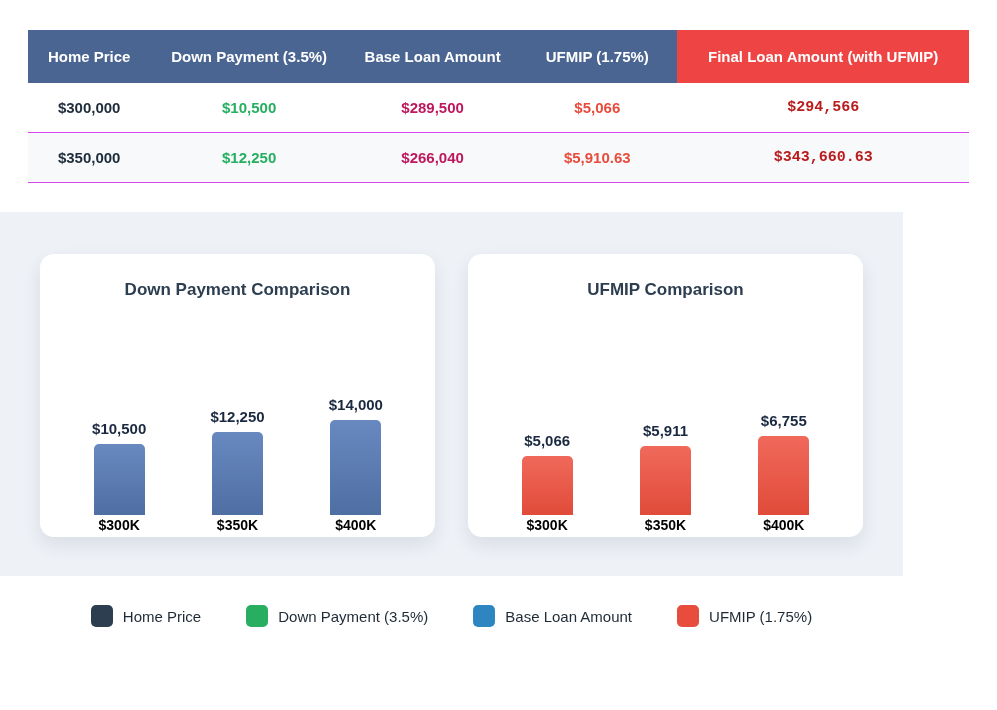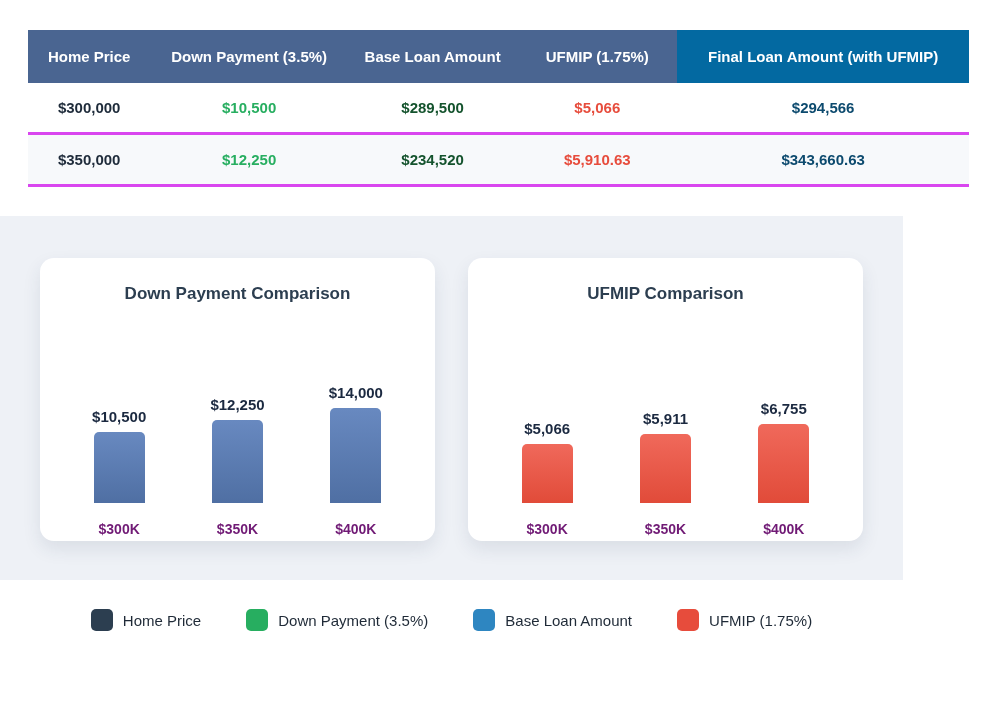--- a/index.html
+++ b/index.html
@@ -25,33 +25,33 @@
     font-size: 15px;
     font-weight: 700;
     text-align: center;
     padding: 18px 8px;
   }
   .loan-table col.c1 { width: 13%; }
   .loan-table col.c2 { width: 21%; }
   .loan-table col.c3 { width: 18%; }
   .loan-table col.c4 { width: 17%; }
   .loan-table col.c5 { width: 31%; }
-  .loan-table tbody tr { border-bottom: 3px solid #d946ef; background: #ffffff; }
+  .loan-table tbody tr { border-bottom: 1px solid #d946ef; background: #ffffff; }
   .loan-table tbody tr.alt { background: #f7f9fb; }
   .loan-table td {
     text-align: center;
     font-size: 15px;
     font-weight: 700;
     padding: 16px 8px;
   }
   td.c-dark   { color: #1e2b3a; }
   td.c-green  { color: #27ae60; }
-  td.c-blue   { color: #14532d; }
+  td.c-blue   { color: #be185d; }
   td.c-red    { color: #e74c3c; }
-  td.c-purple { color: #0c4a6e; }
+  td.c-purple { color: #b91c1c; font-family: Liberation Mono, monospace; }
 
   
   .charts-section {
     margin-top: 29px;
     background: #eef1f6;
     padding: 42px 40px 39px 40px;
     display: flex;
     gap: 33px;
   }
   .chart-card {
@@ -87,22 +87,22 @@
     color: #1b2940;
     margin-bottom: 7px;
   }
   .bar {
     width: 51px;
     border-radius: 5px 5px 0 0;
   }
   .bar-tick {
     font-size: 14px;
     font-weight: 700;
-    color: #701a75;
-    margin-top: 18px;
+    color: #000000;
+    margin-top: 2px;
     height: 16px;
     line-height: 16px;
   }
 
   
   .legend {
     margin-top: 29px;
     display: flex;
     justify-content: center;
     align-items: center;
@@ -125,35 +125,35 @@
           <col class="c3">
           <col class="c4">
           <col class="c5">
       </colgroup>
       <thead>
         <tr>
           <th style="background: rgb(74, 101, 145);">Home Price</th>
           <th style="background: rgb(74, 101, 145);">Down Payment (3.5%)</th>
           <th style="background: rgb(74, 101, 145);">Base Loan Amount</th>
           <th style="background: rgb(74, 101, 145);">UFMIP (1.75%)</th>
-          <th style="background: #0369a1;">Final Loan Amount (with UFMIP)</th>
+          <th style="background: #ef4444;">Final Loan Amount (with UFMIP)</th>
         </tr>
       </thead>
       <tbody>
         <tr>
           <td class="c-dark">$300,000</td>
           <td class="c-green">$10,500</td>
           <td class="c-blue">$289,500</td>
           <td class="c-red">$5,066</td>
           <td class="c-purple">$294,566</td>
         </tr>
         <tr class="alt">
           <td class="c-dark">$350,000</td>
           <td class="c-green">$12,250</td>
-          <td class="c-blue">$234,520</td>
+          <td class="c-blue">$266,040</td>
           <td class="c-red">$5,910.63</td>
           <td class="c-purple">$343,660.63</td>
         </tr>
       </tbody>
     </table>
   </div>
 
   <div class="charts-section">
 
     <div class="chart-card">

